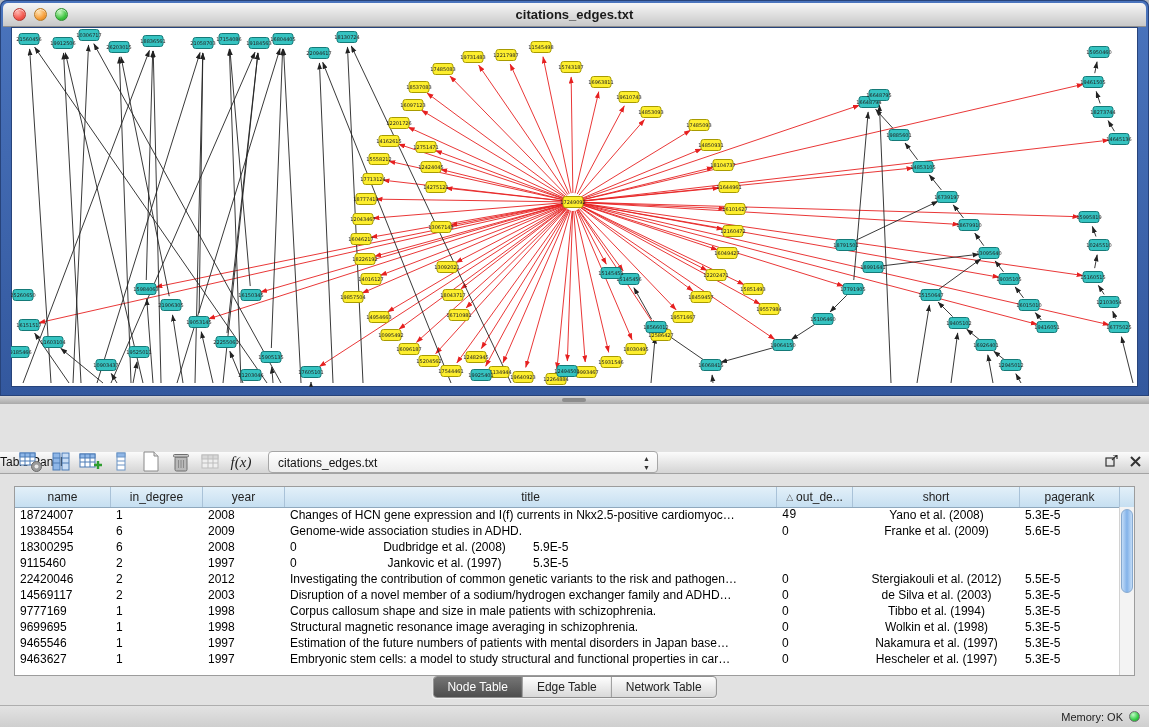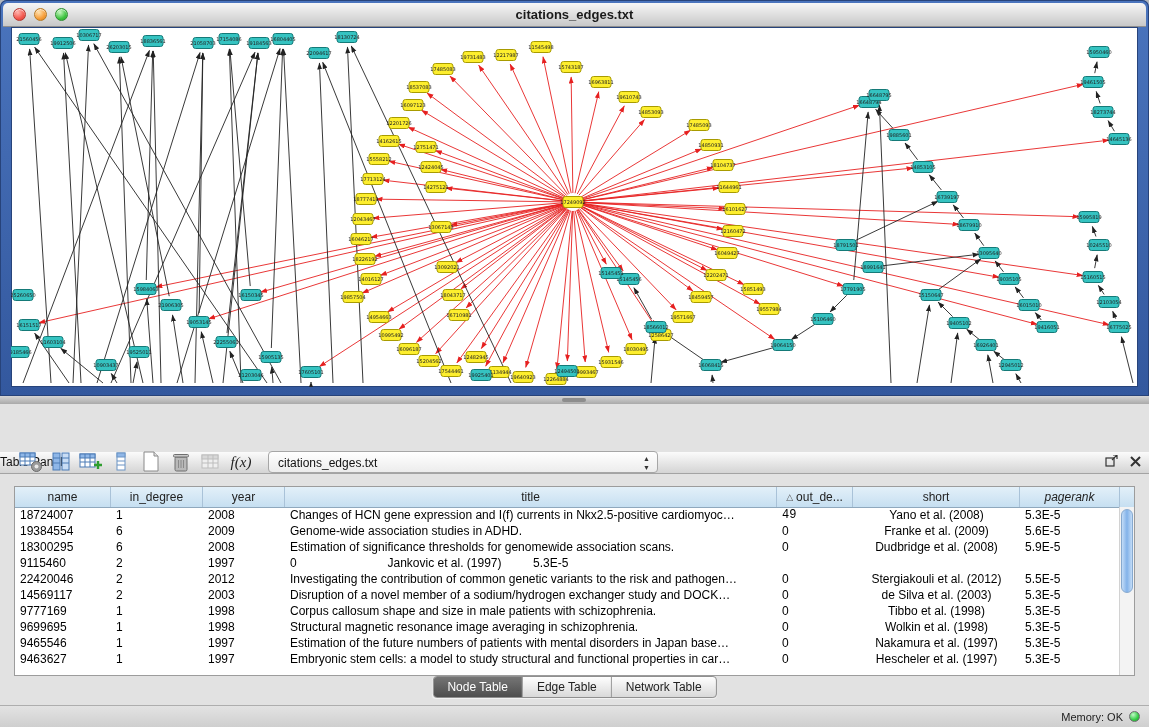--- a/index.html
+++ b/index.html
@@ -782,21 +782,21 @@
         <div class="th" style="width: 492px;">
           <span>title</span>
         </div>
         <div class="th" style="width: 76px;">
           <span class="sort">△</span>
           <span>out_de...</span>
         </div>
         <div class="th" style="width: 167px;">
           <span>short</span>
         </div>
-        <div class="th" style="width: 100px; font-style: italic;">
+        <div class="th" style="width: 100px;">
           <span>pagerank</span>
         </div>
         <div class="th" style="flex: 1 1 0%; border-right: none;"></div>
       </div>
     <div class="tbody" id="tbody">
         <div class="trow">
           <div class="td" style="width: 96px;">18724007</div>
           <div class="td" style="width: 92px;">1</div>
           <div class="td" style="width: 82px;">2008</div>
           <div class="td" style="width: 492px;">Changes of HCN gene expression and I(f) currents in Nkx2.5-positive cardiomyoc…</div>
@@ -810,21 +810,20 @@
           <div class="td" style="width: 82px;">2009</div>
           <div class="td" style="width: 492px;">Genome-wide association studies in ADHD.</div>
           <div class="td" style="width: 76px;">0</div>
           <div class="td" style="width: 167px; text-align: center;">Franke et al. (2009)</div>
           <div class="td" style="width: 100px;">5.6E-5</div>
         </div>
         <div class="trow">
           <div class="td" style="width: 96px;">18300295</div>
           <div class="td" style="width: 92px;">6</div>
           <div class="td" style="width: 82px;">2008</div>
-          <div class="td" style="width: 492px;">Estimation of significance thresholds for genomewide association scans.</div>
           <div class="td" style="width: 76px;">0</div>
           <div class="td" style="width: 167px; text-align: center;">Dudbridge et al. (2008)</div>
           <div class="td" style="width: 100px;">5.9E-5</div>
         </div>
         <div class="trow">
           <div class="td" style="width: 96px;">9115460</div>
           <div class="td" style="width: 92px;">2</div>
           <div class="td" style="width: 82px;">1997</div>
           <div class="td" style="width: 76px;">0</div>
           <div class="td" style="width: 167px; text-align: center;">Jankovic et al. (1997)</div>
@@ -836,32 +835,32 @@
           <div class="td" style="width: 82px;">2012</div>
           <div class="td" style="width: 492px;">Investigating the contribution of common genetic variants to the risk and pathogen…</div>
           <div class="td" style="width: 76px;">0</div>
           <div class="td" style="width: 167px; text-align: center;">Stergiakouli et al. (2012)</div>
           <div class="td" style="width: 100px;">5.5E-5</div>
         </div>
         <div class="trow">
           <div class="td" style="width: 96px;">14569117</div>
           <div class="td" style="width: 92px;">2</div>
           <div class="td" style="width: 82px;">2003</div>
-          <div class="td" style="width: 492px;">Disruption of a novel member of a sodium/hydrogen exchanger study and DOCK…</div>
+          <div class="td" style="width: 492px;">Disruption of a novel member of a sodium/hydrogen exchanger family and ADHD…</div>
           <div class="td" style="width: 76px;">0</div>
           <div class="td" style="width: 167px; text-align: center;">de Silva et al. (2003)</div>
           <div class="td" style="width: 100px;">5.3E-5</div>
         </div>
         <div class="trow">
           <div class="td" style="width: 96px;">9777169</div>
           <div class="td" style="width: 92px;">1</div>
           <div class="td" style="width: 82px;">1998</div>
           <div class="td" style="width: 492px;">Corpus callosum shape and size in male patients with schizophrenia.</div>
           <div class="td" style="width: 76px;">0</div>
-          <div class="td" style="width: 167px; text-align: center;">Tibbo et al. (1998)</div>
+          <div class="td" style="width: 167px; text-align: center;">Tibbo et al. (1994)</div>
           <div class="td" style="width: 100px;">5.3E-5</div>
         </div>
         <div class="trow">
           <div class="td" style="width: 96px;">9699695</div>
           <div class="td" style="width: 92px;">1</div>
           <div class="td" style="width: 82px;">1998</div>
           <div class="td" style="width: 492px;">Structural magnetic resonance image averaging in schizophrenia.</div>
           <div class="td" style="width: 76px;">0</div>
           <div class="td" style="width: 167px; text-align: center;">Wolkin et al. (1998)</div>
           <div class="td" style="width: 100px;">5.3E-5</div>

